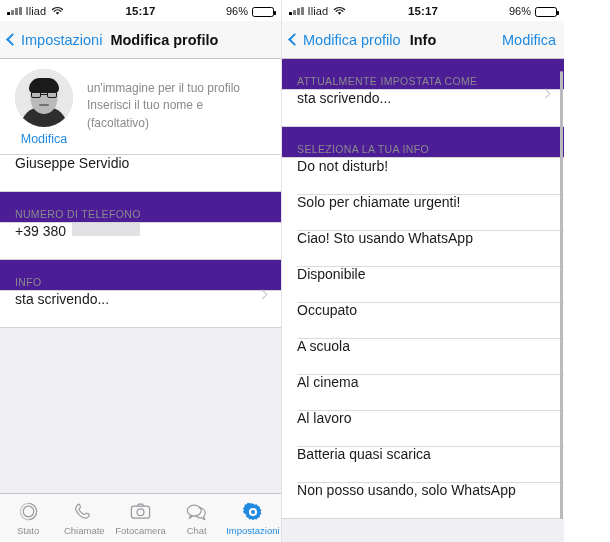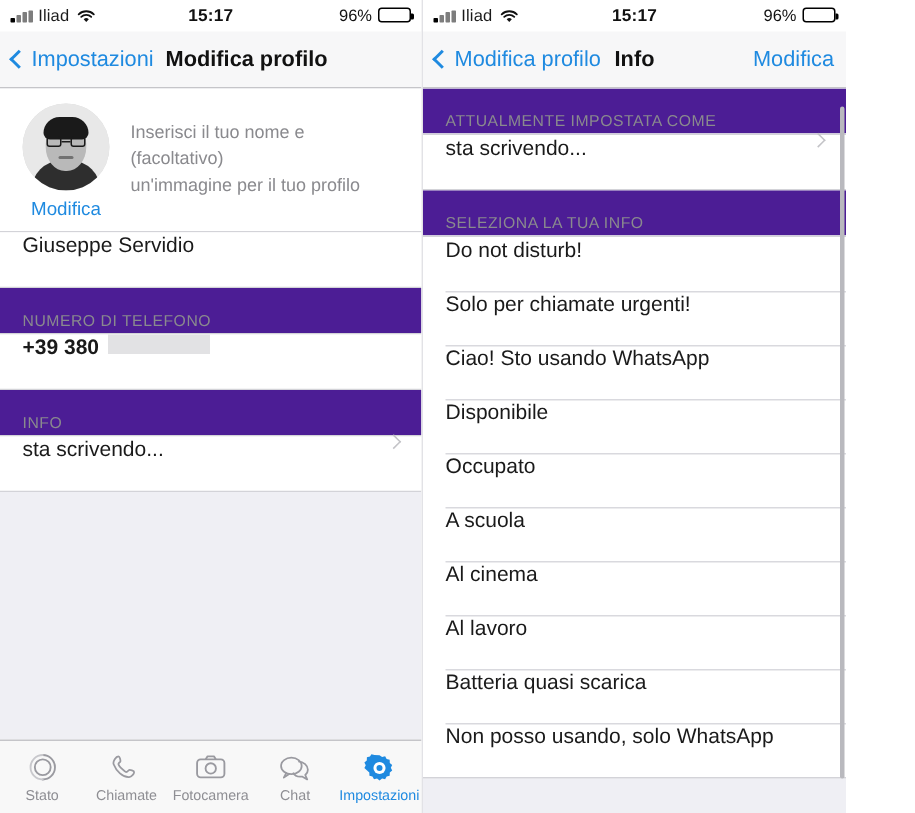--- a/index.html
+++ b/index.html
@@ -26,21 +26,21 @@
   .sig i:nth-child(2){height:5px;background:#7d7d7d;}
   .sig i:nth-child(3){height:6.5px;background:#7d7d7d;}
   .sig i:nth-child(4){height:8px;background:#7d7d7d;}
   .carrier { font-size: 11px; letter-spacing: .1px; color: #1a1a1a; }
   .wifi { position: relative; width: 13px; height: 10px; margin-left: 1px; }
   .sb-center {
     position: absolute; left: 0; right: 0; text-align: center;
     font-size: 11.5px; font-weight: bold; color: #111; letter-spacing: .1px;
   }
   .sb-right {
-    margin-left: auto; display: flex; align-items: flex-start; gap: 4px;
+    margin-left: auto; display: flex; align-items: flex-end; gap: 4px;
     font-size: 11px; color: #111;
   }
   .batt { width: 22px; height: 10px; border: 1px solid #000; border-radius: 2.5px; position: relative; padding: 1px; }
   .batt .fill { height: 100%; width: 94%; background: #000; border-radius: 1px; }
   .batt::after { content:""; position:absolute; right:-3px; top:3px; width:2px; height:4px; background:#000; border-radius:0 1px 1px 0; }
 
   
   .navbar {
     height: 38px; background: #f7f7f8; border-bottom: .5px solid #c5c5c9;
     display: flex; align-items: center; padding: 0 8px; position: relative;
@@ -66,21 +66,21 @@
     padding: 0 15px; font-size: 14px; color: #1a1a1a; position: relative; cursor: pointer;
   }
   .cell + .cell::before {
     content: ""; position: absolute; left: 15px; right: 0; top: 0; height: .5px; background: #d9d9de;
   }
   .cell .chev {
     margin-left: auto; width: 7px; height: 7px;
     border-top: 1.6px solid #c3c3c7; border-right: 1.6px solid #c3c3c7;
     transform: rotate(45deg);
   }
-  .cell-static { cursor: default; font-weight: bold; }
+  .cell-static { cursor: default; }
 
   
   .profile-block { background: #fff; border-bottom: .5px solid #d3d3d8; padding: 10px 15px 8px 15px; display: flex; gap: 14px; }
   .avatar-wrap { width: 58px; display: flex; flex-direction: column; align-items: center; }
   .avatar {
     width: 58px; height: 58px; border-radius: 50%; overflow: hidden;
     background: #dadade; position: relative; filter: grayscale(1);
   }
   .avatar .bg { position:absolute; inset:0; background:#e8e8ea; }
   .avatar .shoulders { position:absolute; left:6px; right:6px; bottom:0; height:20px; background:#2e2e30; border-radius:26px 26px 0 0; }
@@ -165,22 +165,22 @@
               <span class="hair"></span>
             <span class="glasses">
                 <i></i>
                 <i></i>
               </span>
               <span class="mouth"></span>
           </div>
           <div class="edit-link">Modifica</div>
         </div>
         <div class="profile-hint">
+          <div>un'immagine per il tuo profilo</div>
           <div>Inserisci il tuo nome e (facoltativo)</div>
-          <div>un'immagine per il tuo profilo</div>
         </div>
       </div>
 
       <div class="cellgroup" style="border-top:none;">
         <div class="cell">
           <span>Giuseppe Servidio</span>
         </div>
       </div>
 
       <div class="group-header">NUMERO DI TELEFONO</div>

